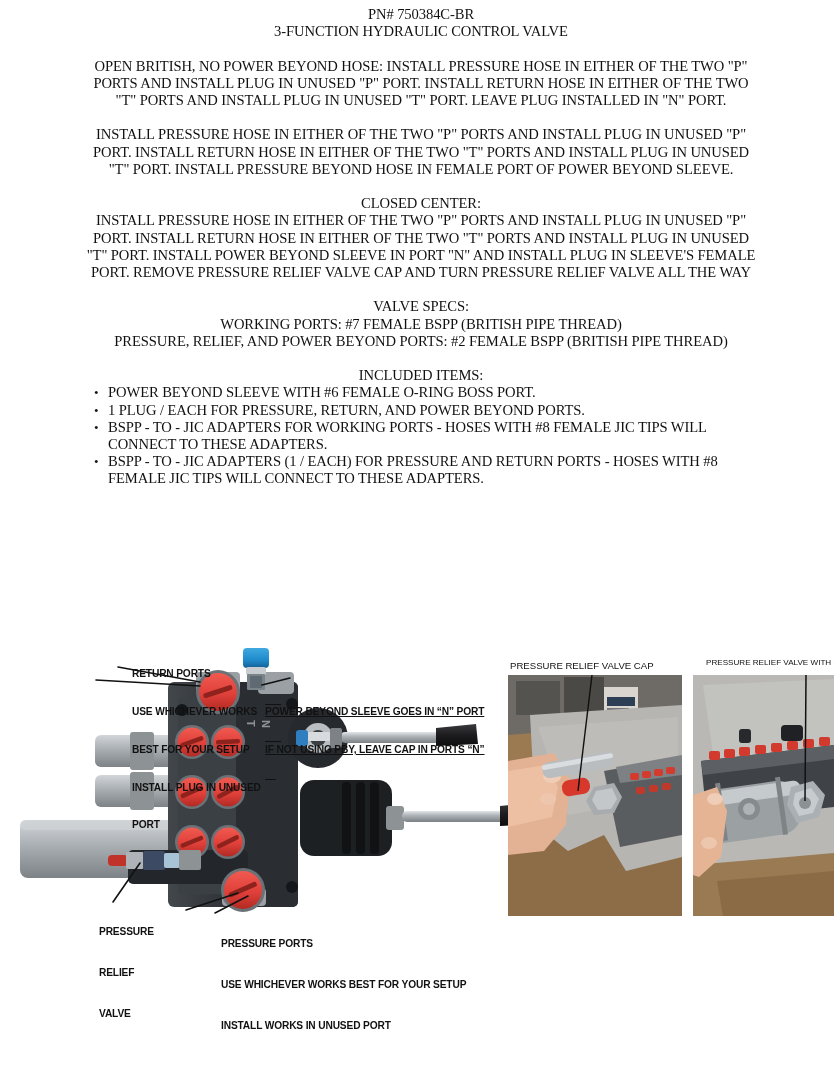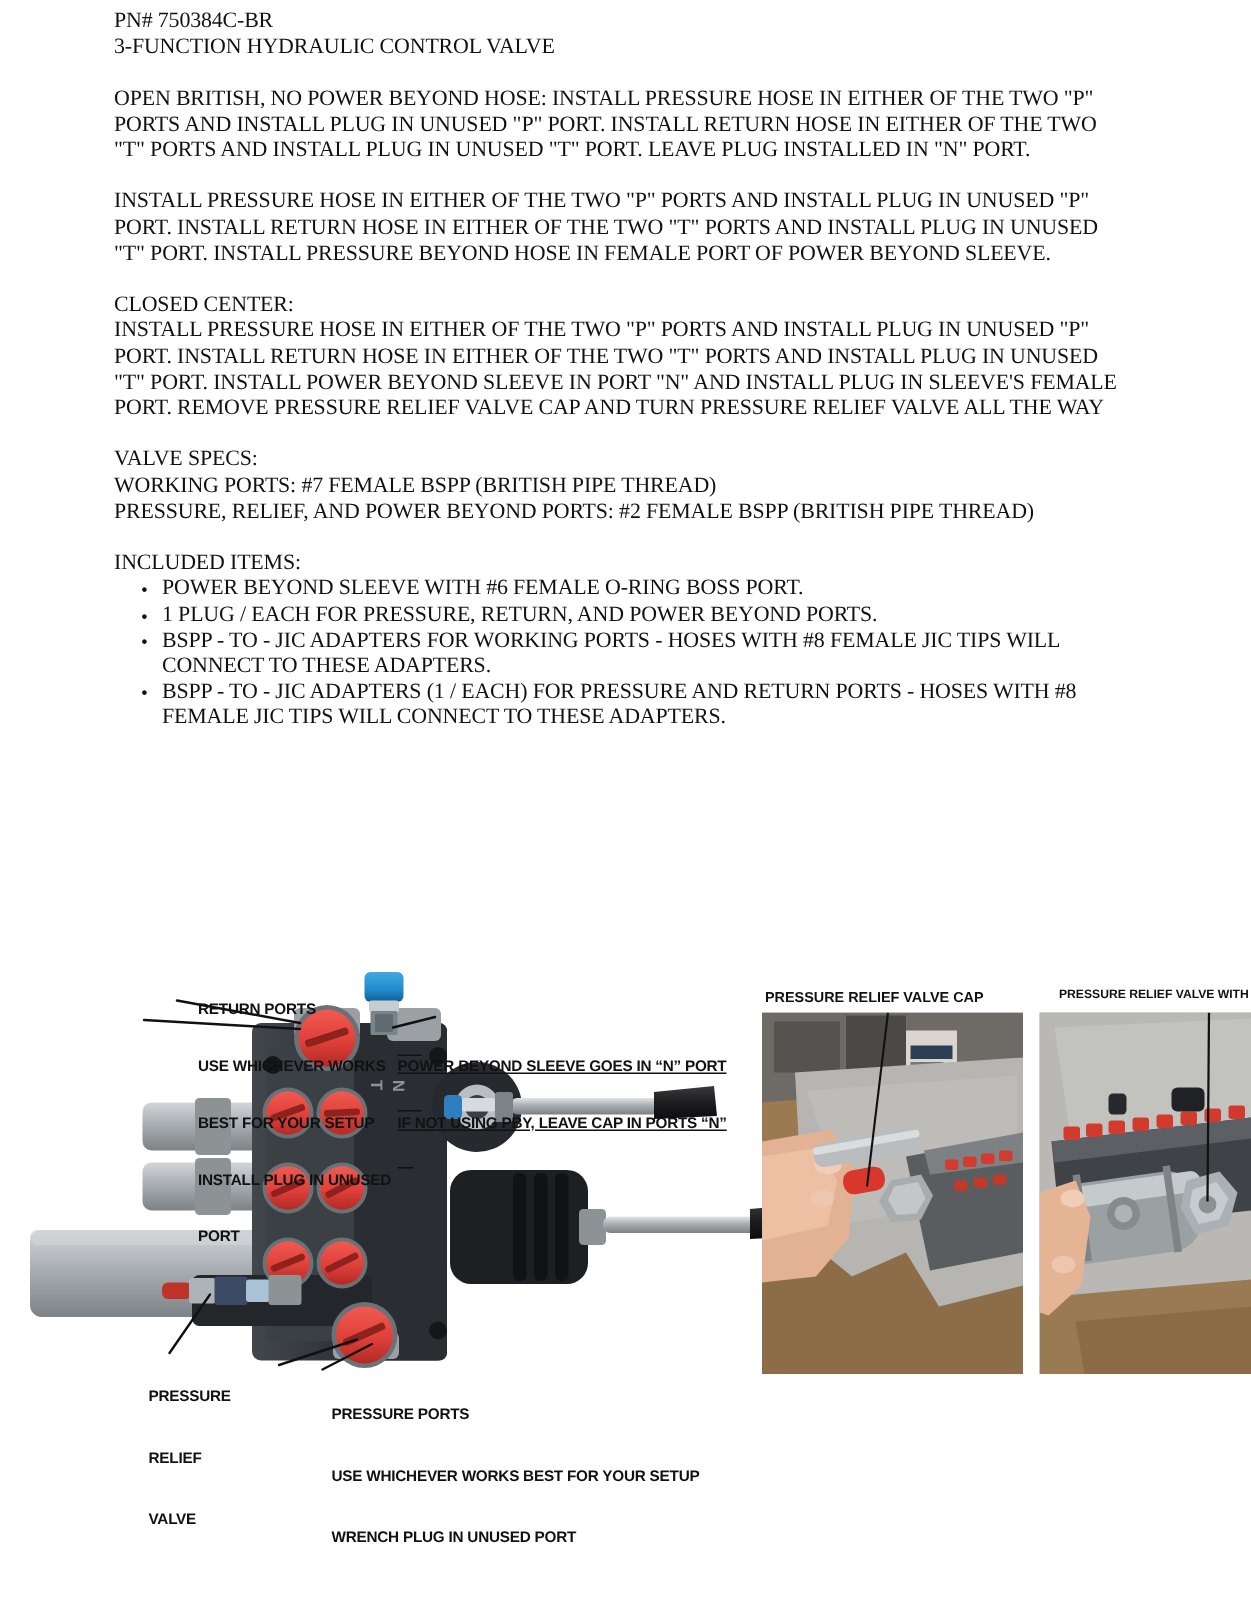--- a/index.html
+++ b/index.html
@@ -14,21 +14,21 @@
   .page{position:relative;width:834px;height:1080px;}
 
   
   .doc-text{
     position:absolute;
     left:76px; top:6px; width:690px;
     font-size:14.6px;
     line-height:17.2px;
     letter-spacing:-0.1px;
   }
-  .doc-text p{margin:0;}
+  .doc-text p{margin:0;text-align:center;}
   .spacer{height:17.2px;}
 
   ul.items{
     list-style:none;
     margin:0; padding:0;
   }
   ul.items li{
     position:relative;
     padding-left:32px;
     margin:0;
@@ -58,21 +58,21 @@
     letter-spacing:-0.15px;
   }
 
   
   .svg-layer{position:absolute;left:0;top:0;width:834px;height:345px;}
 
   
   .photo{position:absolute;overflow:hidden;background:#b9b3ab;}
   .photo-cap{
     font-family:"Liberation Sans", sans-serif;
-    font-weight:bold;
+    font-weight:normal;
     position:absolute;
     color:#111;
     white-space:nowrap;
   }
 </style>
 </head>
 <body>
 
 <div class="page">
 
@@ -313,21 +313,21 @@
 
     <div class="ann" style="left:99px; top:278px; line-height:13.6px;">
       <div>PRESSURE</div>
       <div>RELIEF</div>
       <div>VALVE</div>
     </div>
 
     <div class="ann" style="left:221px; top:290px; line-height:13.6px;">
       <div>PRESSURE PORTS</div>
       <div>USE WHICHEVER WORKS BEST FOR YOUR SETUP</div>
-      <div>WRENCH PLUG IN UNUSED PORT</div>
+      <div>INSTALL WORKS IN UNUSED PORT</div>
     </div>
 
     <div class="photo-cap" style="left:510px; top:40px; font-size:9.6px;">PRESSURE RELIEF VALVE CAP</div>
 
     <div class="photo" style="left:508px; top:55px; width:174px; height:241px;">
       <svg viewBox="0 0 174 241" style="width:174px;height:241px;display:block">
         <rect width="174" height="241" fill="#8e8c88"></rect>
 
         <rect x="0" y="0" width="174" height="70" fill="#6e6b66"></rect>
         <rect x="8" y="6" width="44" height="34" fill="#55534f"></rect>

